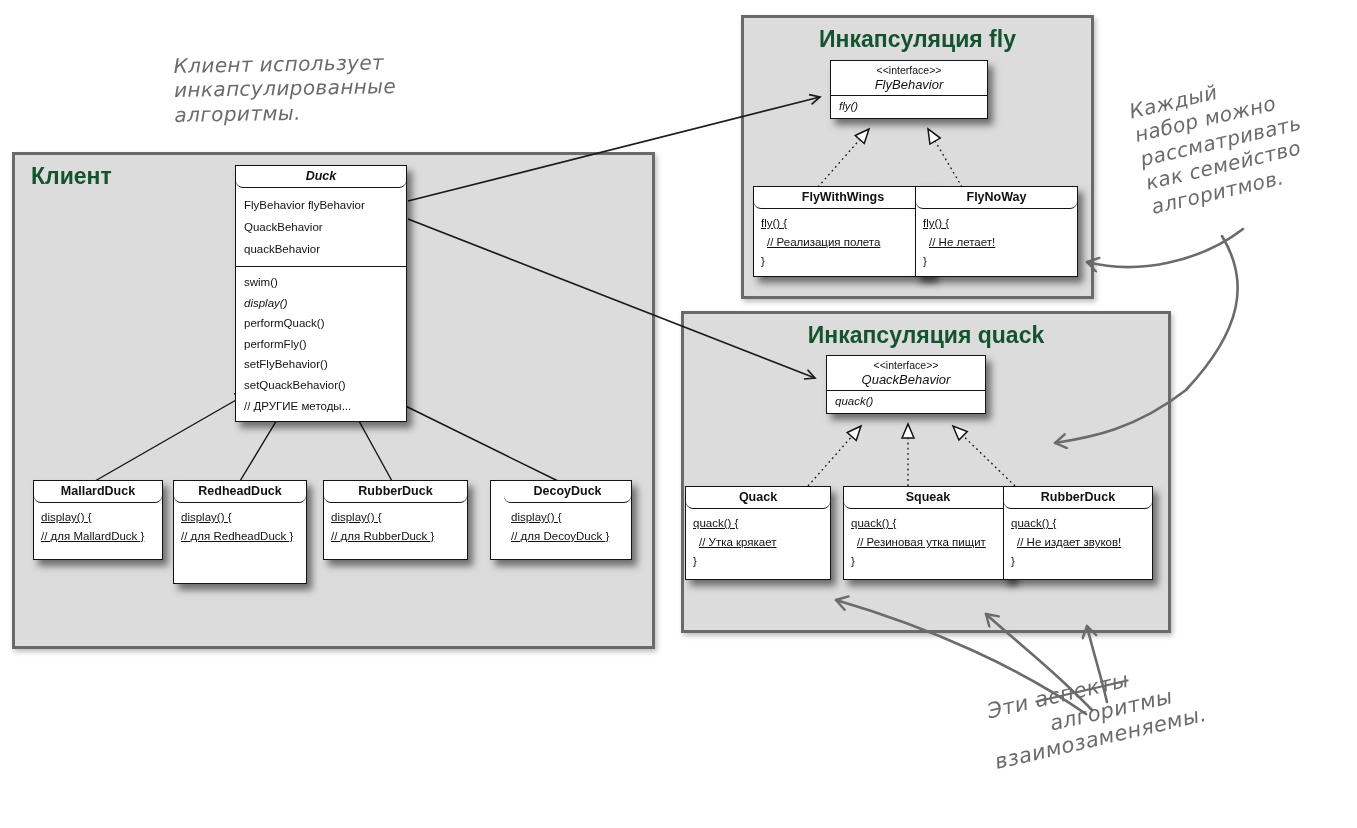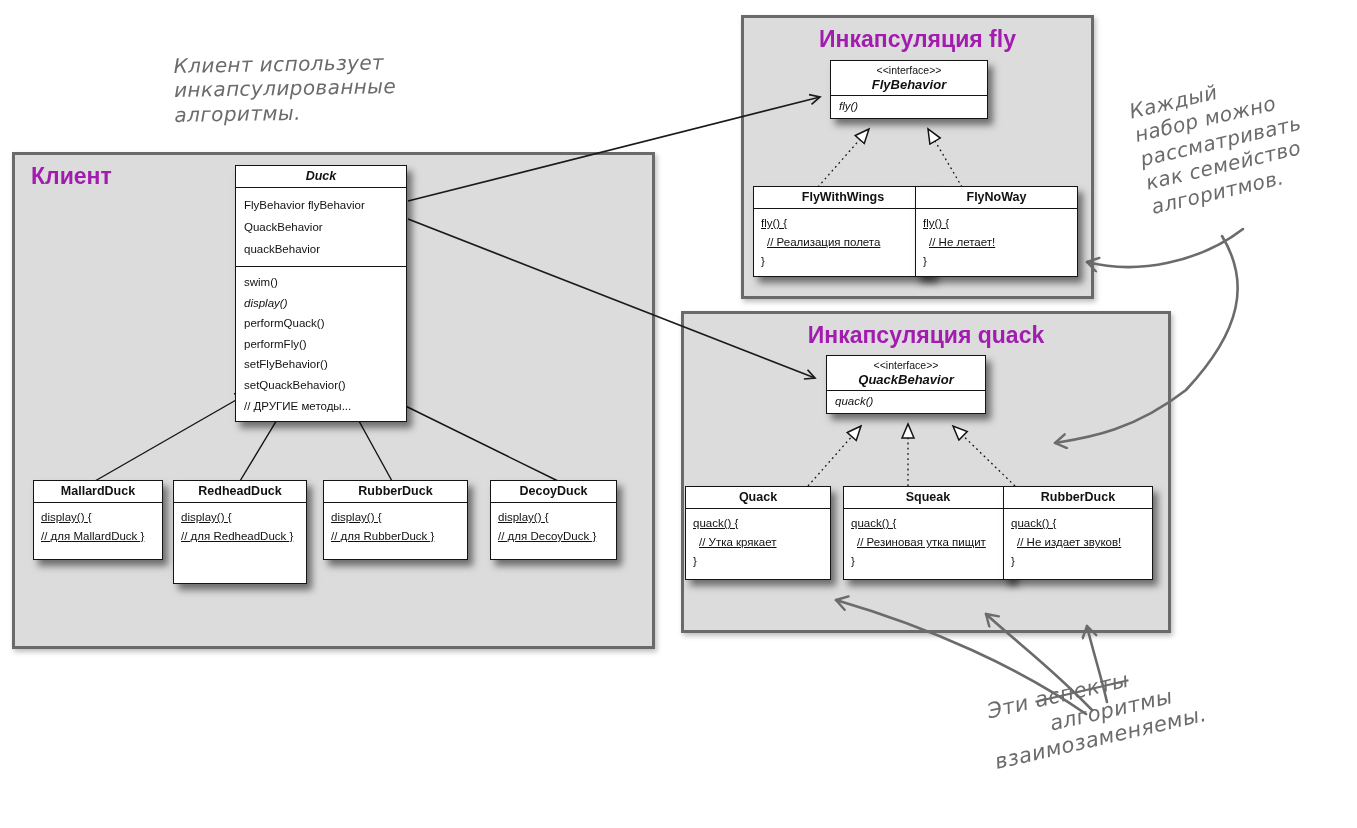--- a/index.html
+++ b/index.html
@@ -1,38 +1,38 @@
 <!DOCTYPE html>
 <html><head>
 <meta charset="utf-8">
 <style>
   html,body{margin:0;padding:0;background:#ffffff;}
   #canvas{position:relative;width:1357px;height:828px;background:#ffffff;overflow:hidden;
           font-family:"Liberation Sans",sans-serif;color:#111;}
   
   .panel{position:absolute;background:#dcdcdc;border:3px solid #6a6a6a;
          box-shadow:2px 3px 5px rgba(0,0,0,.25);box-sizing:border-box;}
-  .panel-title{font-weight:bold;font-size:23px;color:#a21caf;}
+  .panel-title{font-weight:bold;font-size:23px;color:#14532d;}
   .panel-title.center{text-align:center;padding-top:8px;}
   .panel-title.left{padding:8px 0 0 16px;}
   
   .cls{position:absolute;background:#ffffff;border:1.6px solid #141414;box-sizing:border-box;
        box-shadow:5px 6px 7px rgba(0,0,0,.5);font-size:11.5px;z-index:3;}
   .cls-title{text-align:center;font-weight:bold;font-size:12.5px;
-             border-bottom:1.6px solid #141414;padding:3px 4px 4px;}
+             border-bottom:1.6px solid #141414;padding:3px 4px 4px;border-radius:7px;}
   .cls-title.it{font-style:italic;}
   .cls-attrs{border-bottom:1.6px solid #141414;padding:6px 8px;line-height:22px;}
   .cls-methods{padding:5px 8px;line-height:20.6px;}
   .cls-body{padding:5px 7px;line-height:19px;text-decoration:underline;}
   .it{font-style:italic;}
   .ind{padding-left:6px;}
   
   .iface-head{text-align:center;border-bottom:1.6px solid #141414;padding:3px 2px 2px;}
   .iface-st{font-size:10.5px;line-height:13px;}
-  .iface-name{font-weight:bold;font-style:italic;font-size:13px;line-height:16px;}
+  .iface-name{font-weight:normal;font-style:italic;font-size:13px;line-height:16px;}
   .iface-method{font-style:italic;padding:4px 8px 6px;}
   
   .note{position:absolute;color:#6b6b6b;font-family:"DejaVu Sans",sans-serif;
         font-style:italic;z-index:5;line-height:1.22;letter-spacing:.4px;}
   .note .ln{display:block;white-space:nowrap;}
   .strike{text-decoration:line-through;text-decoration-thickness:2px;}
   svg.wires{position:absolute;left:0;top:0;z-index:2;}
 </style>
 </head>
 <body>
@@ -127,21 +127,21 @@
       <div>// для RedheadDuck }</div>
     </div>
   </div>
   <div class="cls" style="left:323px;top:480px;width:145px;height:80px;">
     <div class="cls-title">RubberDuck</div>
     <div class="cls-body">
       <div>display() {</div>
       <div>// для RubberDuck }</div>
     </div>
   </div>
-  <div class="cls" style="left:490px;top:480px;width:127px;height:80px;">
+  <div class="cls" style="left:490px;top:480px;width:142px;height:80px;padding-left:13px;">
     <div class="cls-title">DecoyDuck</div>
     <div class="cls-body">
       <div>display() {</div>
       <div>// для  DecoyDuck }</div>
     </div>
   </div>
 
   <div class="cls" style="left:830px;top:60px;width:158px;">
     <div class="iface-head">
       <div class="iface-st">&lt;&lt;interface&gt;&gt;</div>

